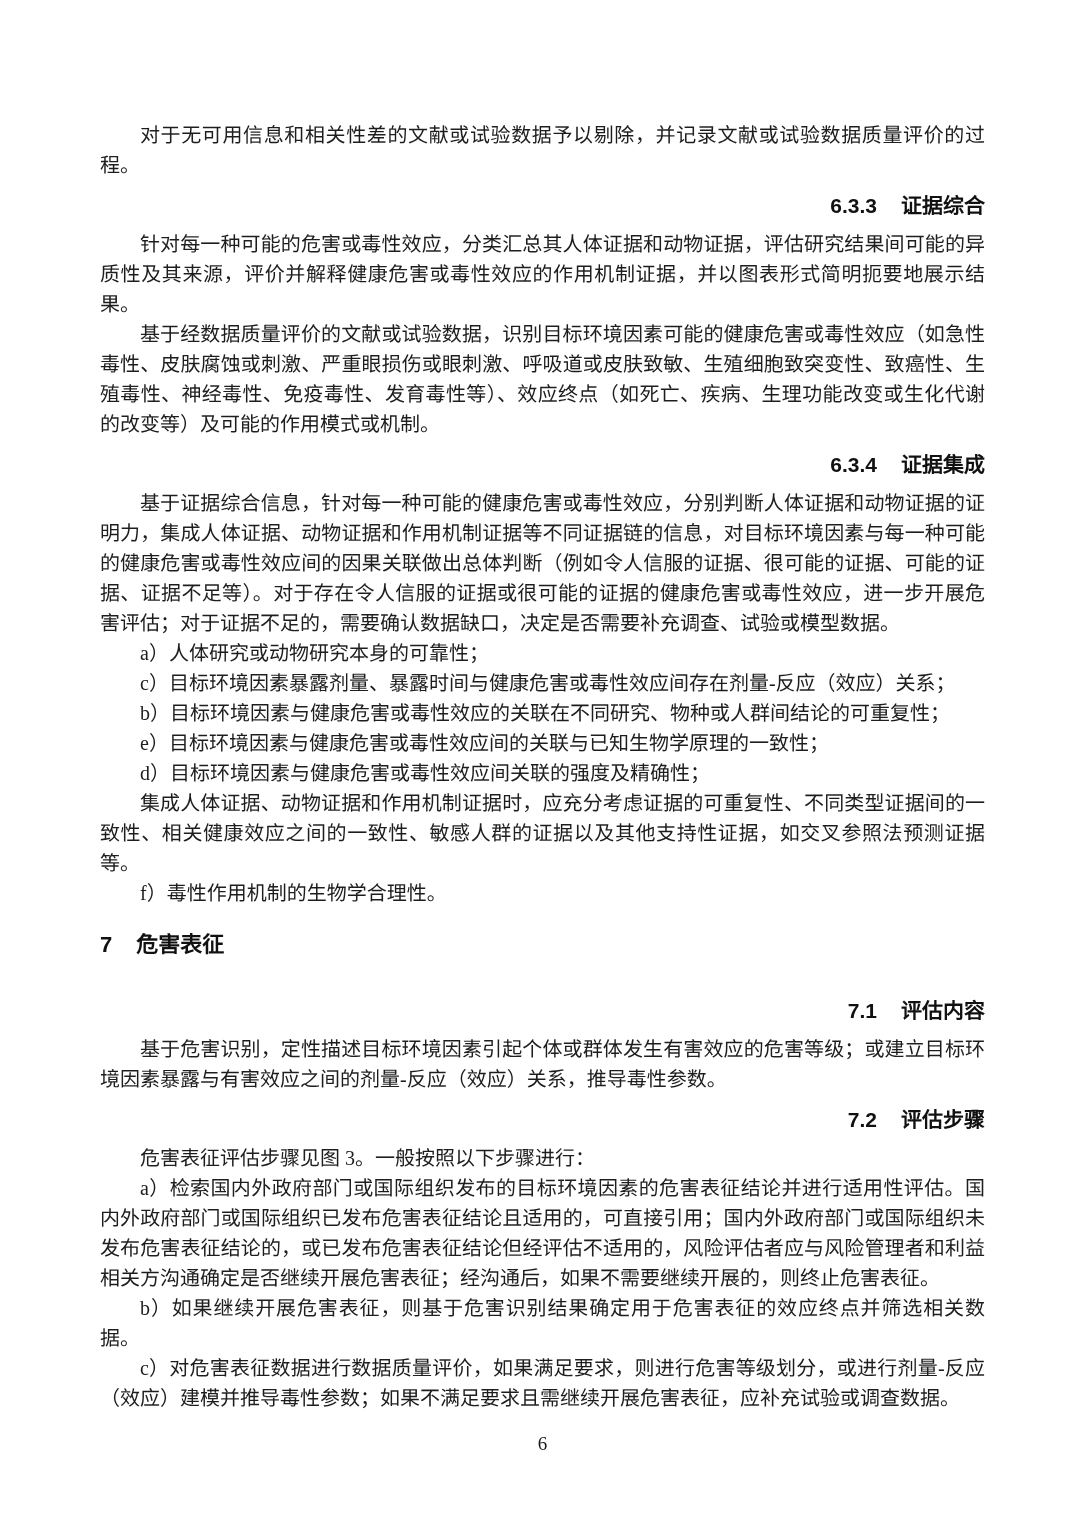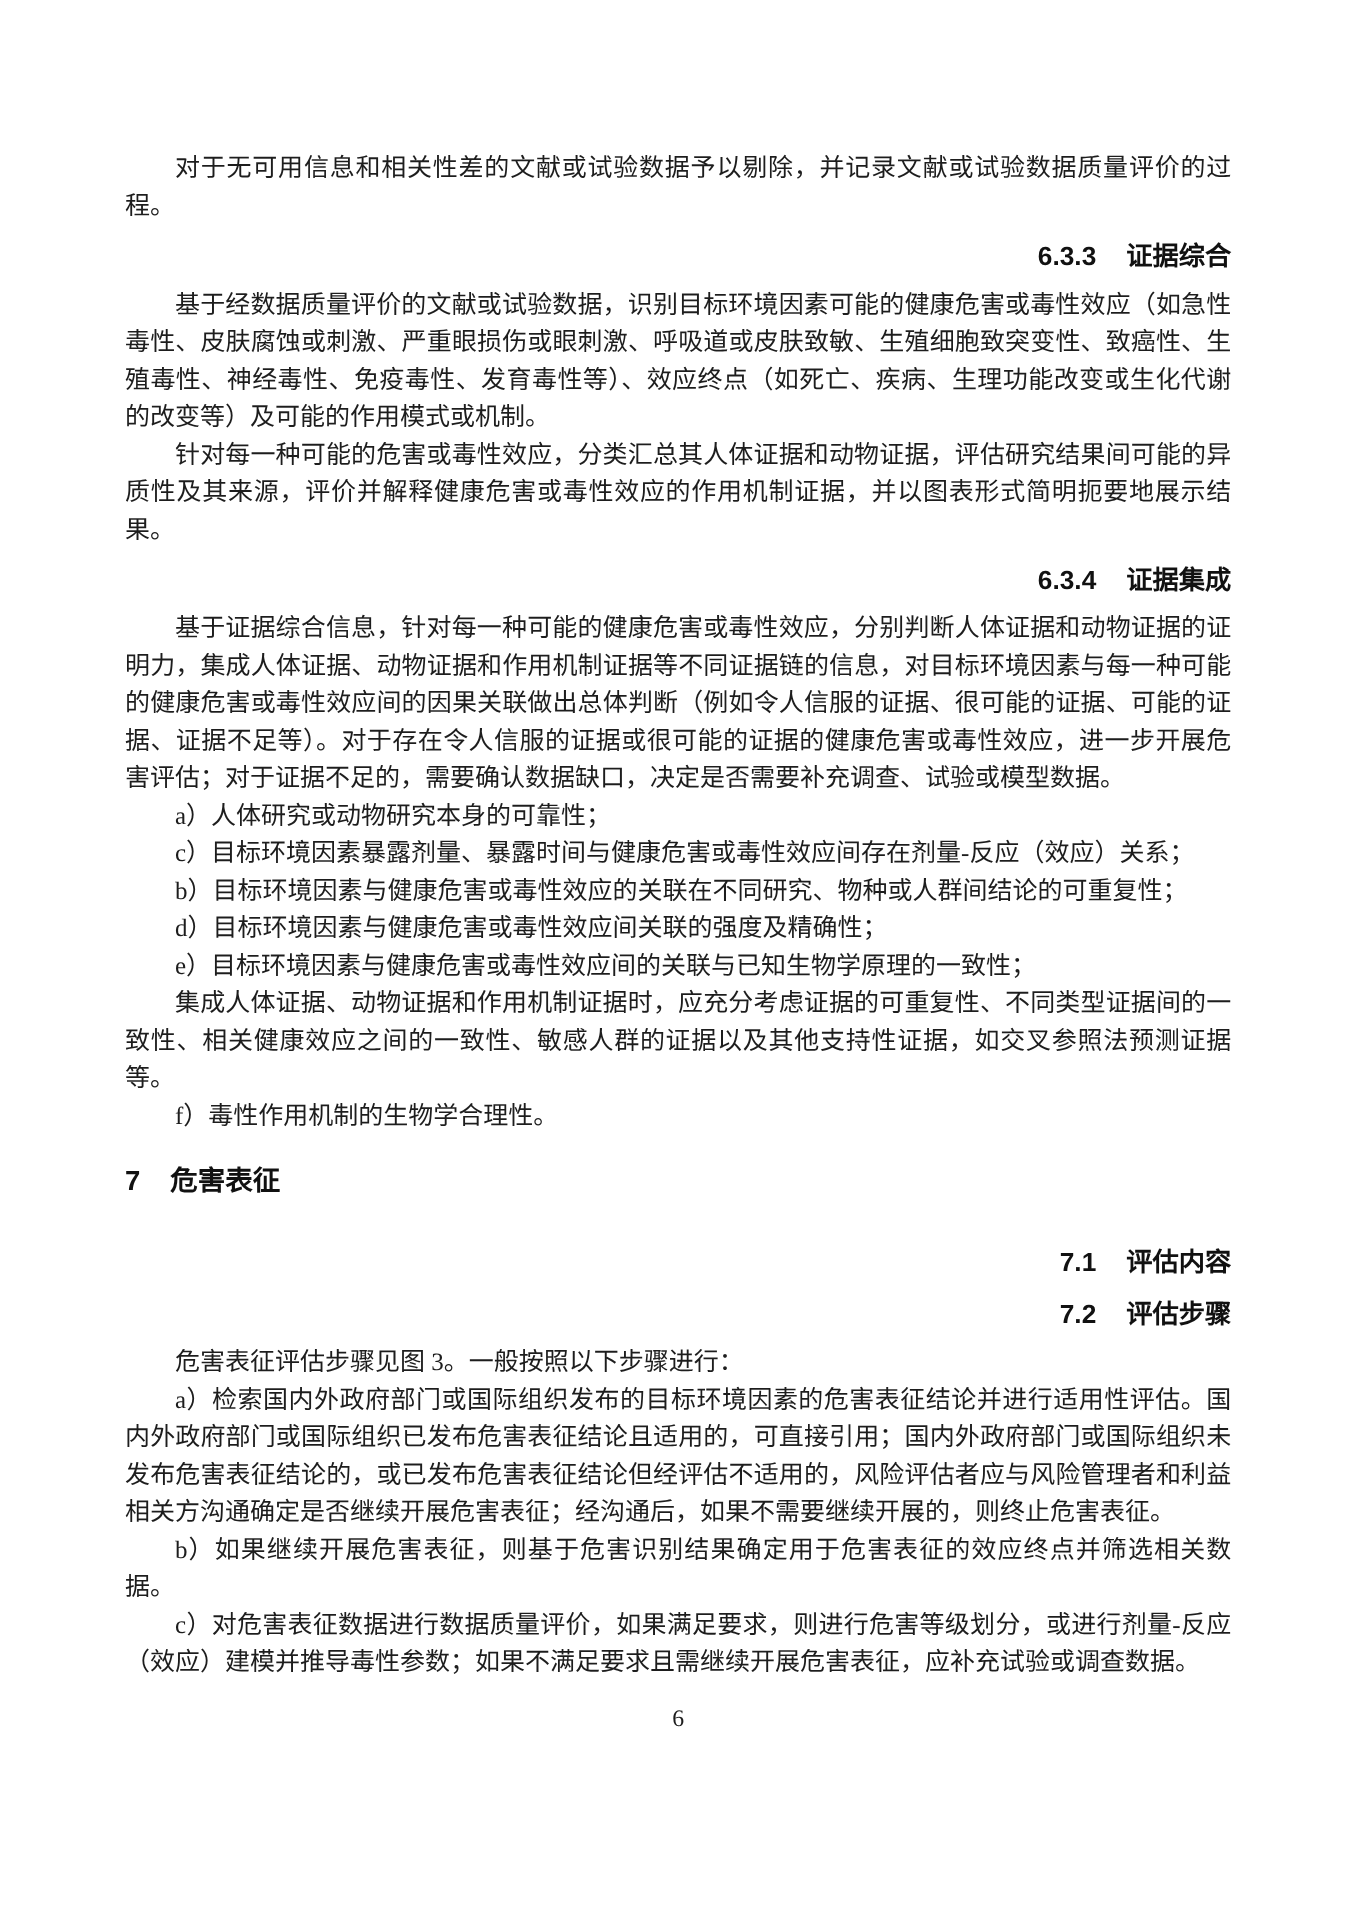--- a/index.html
+++ b/index.html
@@ -50,38 +50,39 @@
 </style>
 </head>
 <body>
 
 <div class="page">
 
   <p class="body">对于无可用信息和相关性差的文献或试验数据予以剔除，并记录文献或试验数据质量评价的过程。</p>
 
   <h3 class="sub"><span>6.3.3</span><span class="hgap">证据综合</span></h3>
 
+  <p class="body">针对每一种可能的危害或毒性效应，分类汇总其人体证据和动物证据，评估研究结果间可能的异质性及其来源，评价并解释健康危害或毒性效应的作用机制证据，并以图表形式简明扼要地展示结果。</p>
   <p class="body">基于经数据质量评价的文献或试验数据，识别目标环境因素可能的健康危害或毒性效应（如急性毒性、皮肤腐蚀或刺激、严重眼损伤或眼刺激、呼吸道或皮肤致敏、生殖细胞致突变性、致癌性、生殖毒性、神经毒性、免疫毒性、发育毒性等）、效应终点（如死亡、疾病、生理功能改变或生化代谢的改变等）及可能的作用模式或机制。</p>
-  <p class="body">针对每一种可能的危害或毒性效应，分类汇总其人体证据和动物证据，评估研究结果间可能的异质性及其来源，评价并解释健康危害或毒性效应的作用机制证据，并以图表形式简明扼要地展示结果。</p>
 
   <h3 class="sub"><span>6.3.4</span><span class="hgap">证据集成</span></h3>
 
   <p class="body">基于证据综合信息，针对每一种可能的健康危害或毒性效应，分别判断人体证据和动物证据的证明力，集成人体证据、动物证据和作用机制证据等不同证据链的信息，对目标环境因素与每一种可能的健康危害或毒性效应间的因果关联做出总体判断（例如令人信服的证据、很可能的证据、可能的证据、证据不足等）。对于存在令人信服的证据或很可能的证据的健康危害或毒性效应，进一步开展危害评估；对于证据不足的，需要确认数据缺口，决定是否需要补充调查、试验或模型数据。</p>
   <p class="body">a）人体研究或动物研究本身的可靠性；</p>
   <p class="body">c）目标环境因素暴露剂量、暴露时间与健康危害或毒性效应间存在剂量-反应（效应）关系；</p>
   <p class="body">b）目标环境因素与健康危害或毒性效应的关联在不同研究、物种或人群间结论的可重复性；</p>
+  <p class="body">e）目标环境因素与健康危害或毒性效应间的关联与已知生物学原理的一致性；</p>
   <p class="body">d）目标环境因素与健康危害或毒性效应间关联的强度及精确性；</p>
-  <p class="body">e）目标环境因素与健康危害或毒性效应间的关联与已知生物学原理的一致性；</p>
   <p class="body">集成人体证据、动物证据和作用机制证据时，应充分考虑证据的可重复性、不同类型证据间的一致性、相关健康效应之间的一致性、敏感人群的证据以及其他支持性证据，如交叉参照法预测证据等。</p>
   <p class="body">f）毒性作用机制的生物学合理性。</p>
 
   <h2 class="sec"><span>7</span><span class="hgap">危害表征</span></h2>
 
   <h3 class="sub"><span>7.1</span><span class="hgap">评估内容</span></h3>
 
+  <p class="body">基于危害识别，定性描述目标环境因素引起个体或群体发生有害效应的危害等级；或建立目标环境因素暴露与有害效应之间的剂量-反应（效应）关系，推导毒性参数。</p>
 
   <h3 class="sub"><span>7.2</span><span class="hgap">评估步骤</span></h3>
 
   <p class="body">危害表征评估步骤见图 3。一般按照以下步骤进行：</p>
   <p class="body">a）检索国内外政府部门或国际组织发布的目标环境因素的危害表征结论并进行适用性评估。国内外政府部门或国际组织已发布危害表征结论且适用的，可直接引用；国内外政府部门或国际组织未发布危害表征结论的，或已发布危害表征结论但经评估不适用的，风险评估者应与风险管理者和利益相关方沟通确定是否继续开展危害表征；经沟通后，如果不需要继续开展的，则终止危害表征。</p>
   <p class="body">b）如果继续开展危害表征，则基于危害识别结果确定用于危害表征的效应终点并筛选相关数据。</p>
   <p class="body">c）对危害表征数据进行数据质量评价，如果满足要求，则进行危害等级划分，或进行剂量-反应（效应）建模并推导毒性参数；如果不满足要求且需继续开展危害表征，应补充试验或调查数据。</p>
 
   <div class="pagenum">6</div>
 

